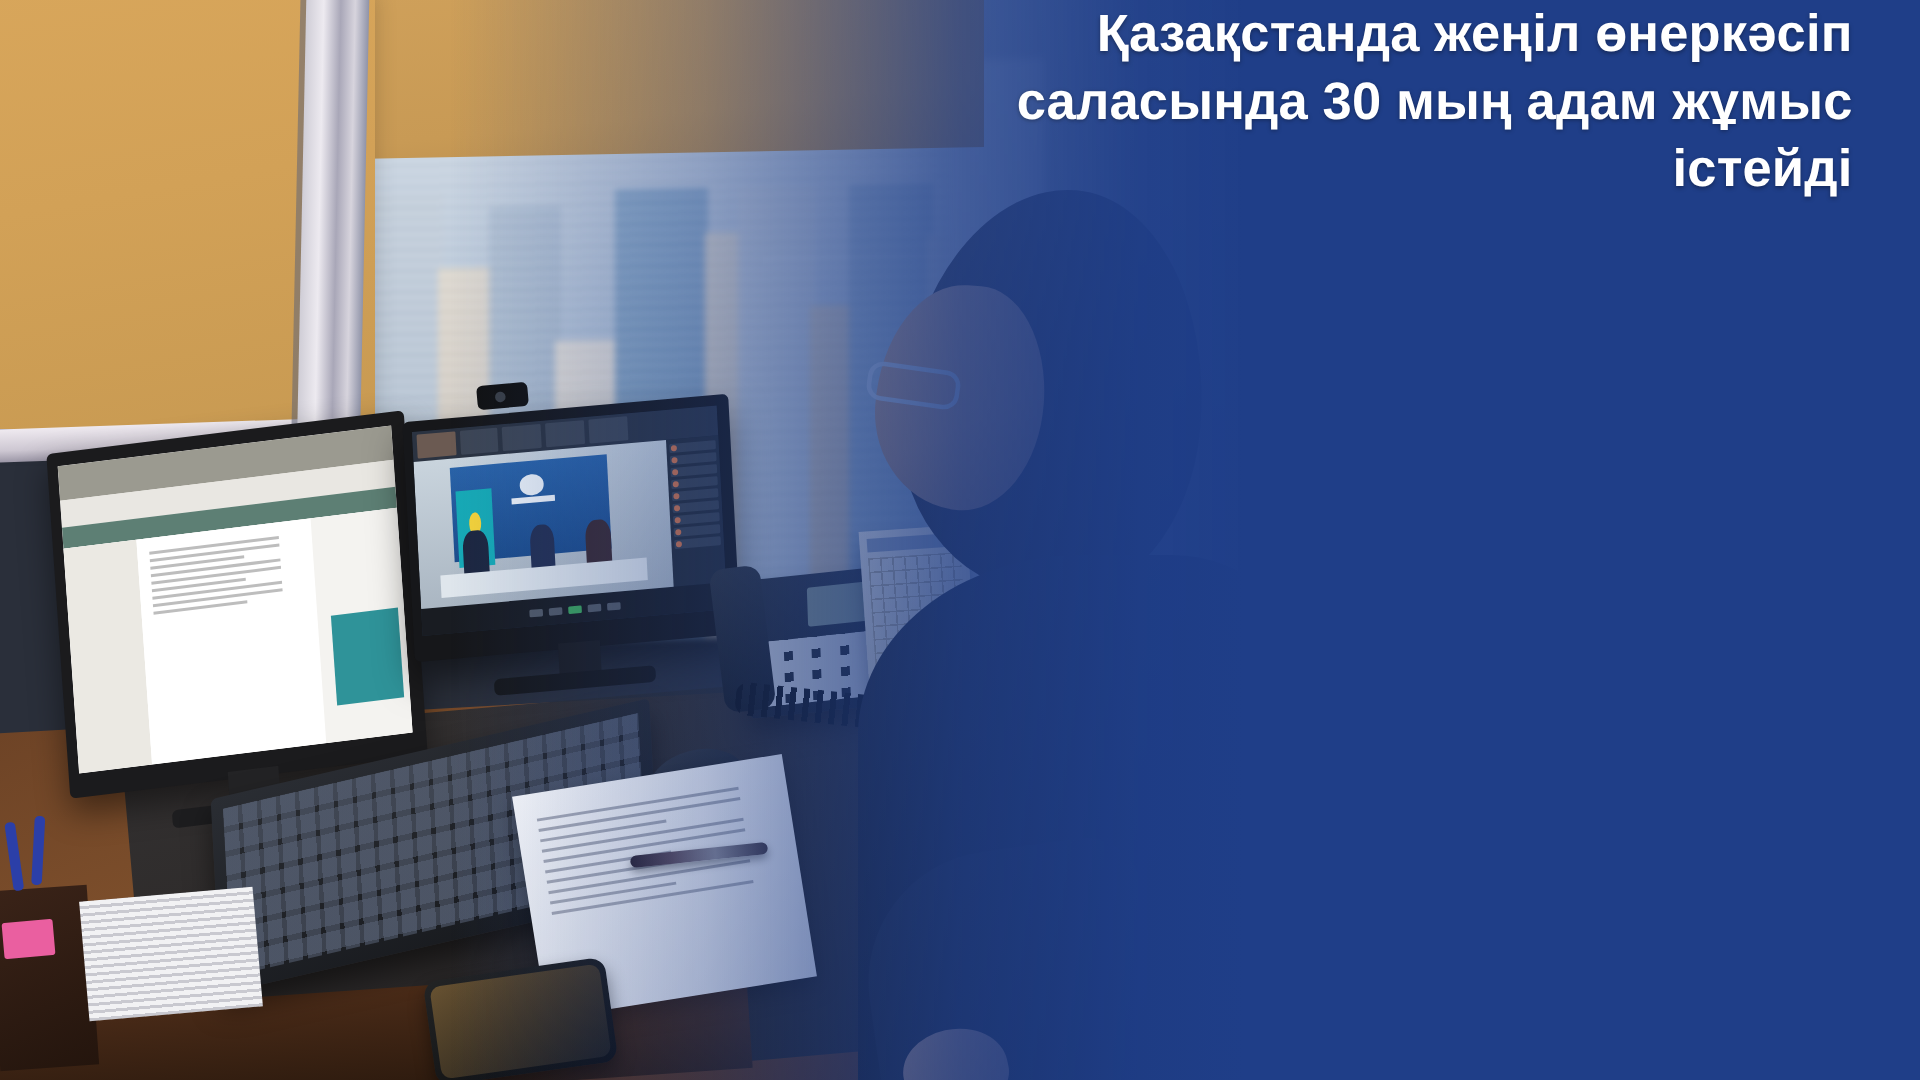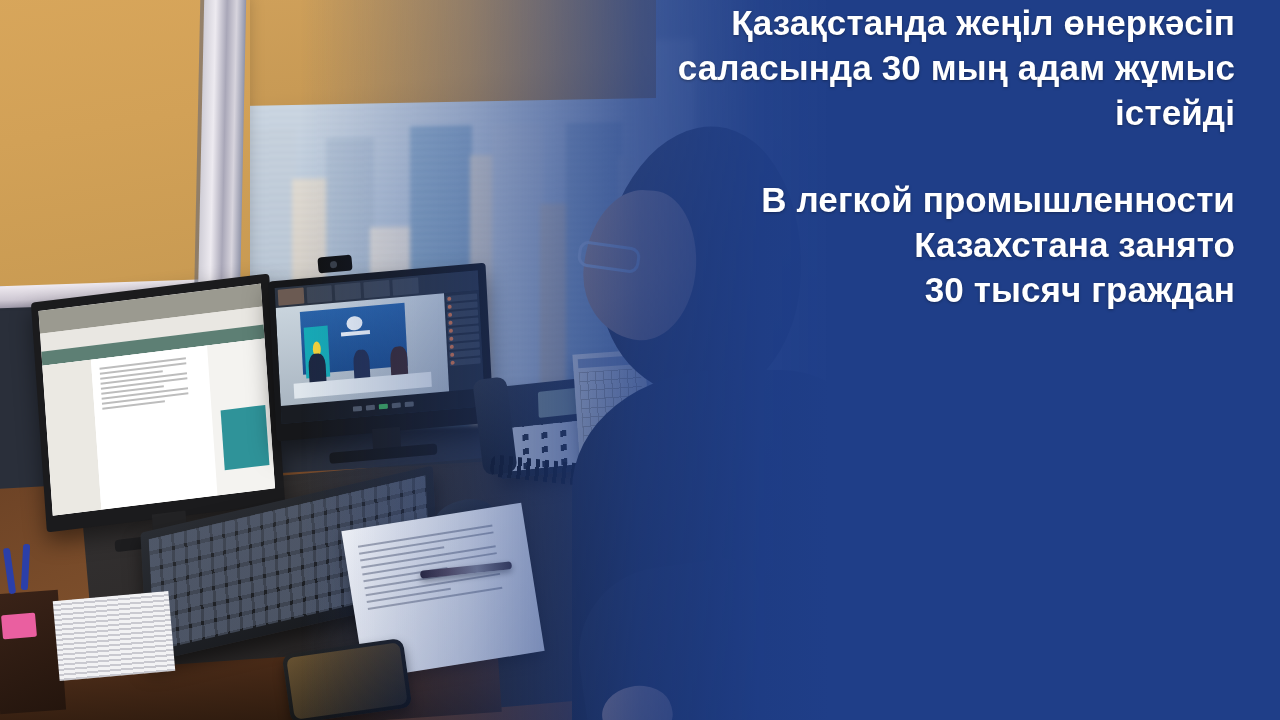--- a/index.html
+++ b/index.html
@@ -327,21 +327,21 @@
       rgba(31,62,136,.35) 470px,
       rgba(31,62,136,.80) 640px,
       rgba(31,62,136,.97) 760px,
       rgba(31,62,136,1) 830px,
       rgba(31,62,136,1) 1280px);
   }
 
   
   .headlines{
     position:absolute;right:45px;top:0;width:660px;height:720px;
-    display:flex;flex-direction:column;justify-content:flex-start;
+    display:flex;flex-direction:column;justify-content:space-between;
     align-items:flex-end;gap:42px;pointer-events:none;
   }
   .headline{
     margin:0;text-align:right;color:#ffffff;
     font-weight:700;font-size:35px;line-height:45px;
     letter-spacing:.1px;
     text-shadow:0 1px 3px rgba(0,0,0,.35);
     white-space:pre-line;
   }
 </style>
@@ -507,18 +507,15 @@
 
     <div class="photo-soft"></div>
   </div>
 
   <div class="overlay"></div>
 
   <div class="headlines">
     <p class="headline">Қазақстанда жеңіл өнеркәсіп
 саласында 30 мың адам жұмыс
 істейді</p>
-    <p class="headline">В легкой промышленности
-Казахстана занято
-30 тысяч граждан</p>
   </div>
 
 </div>
 
 </body></html>

